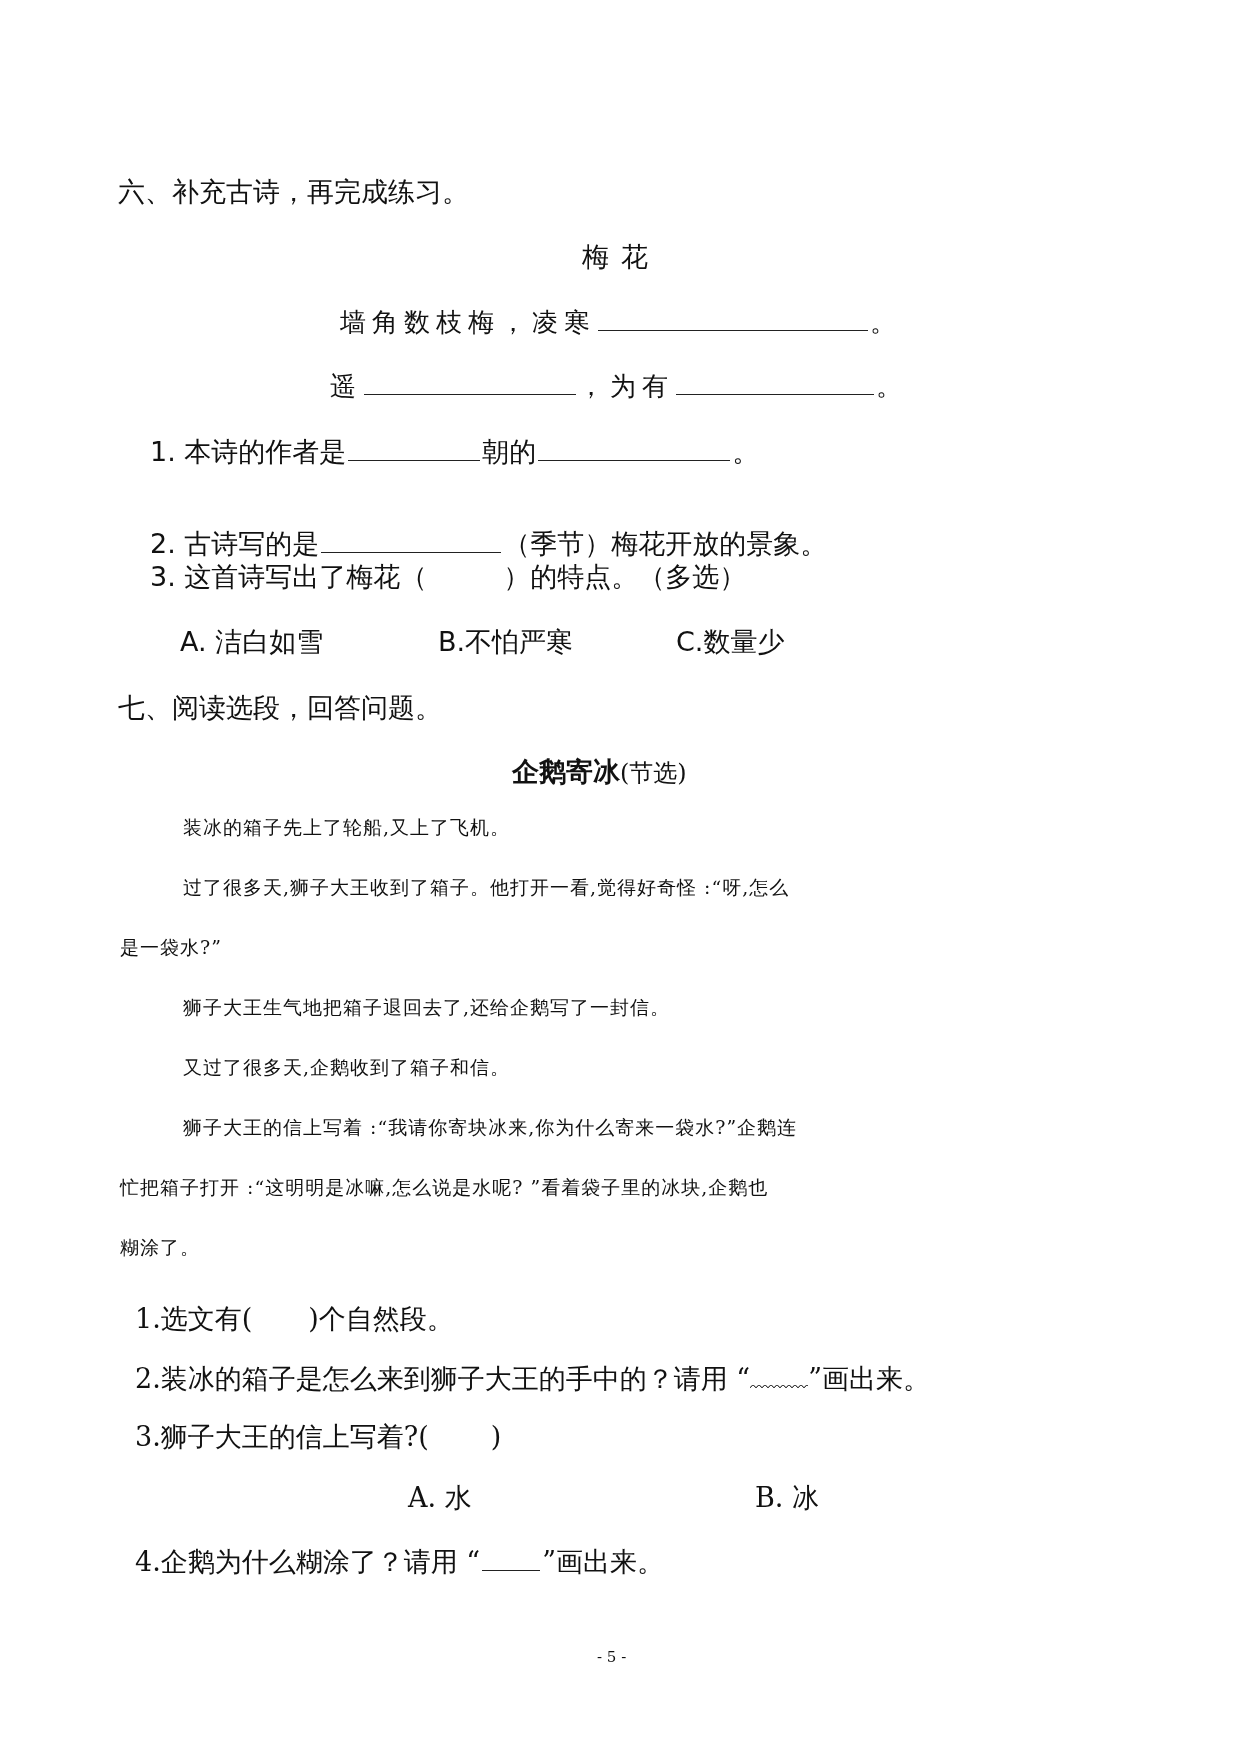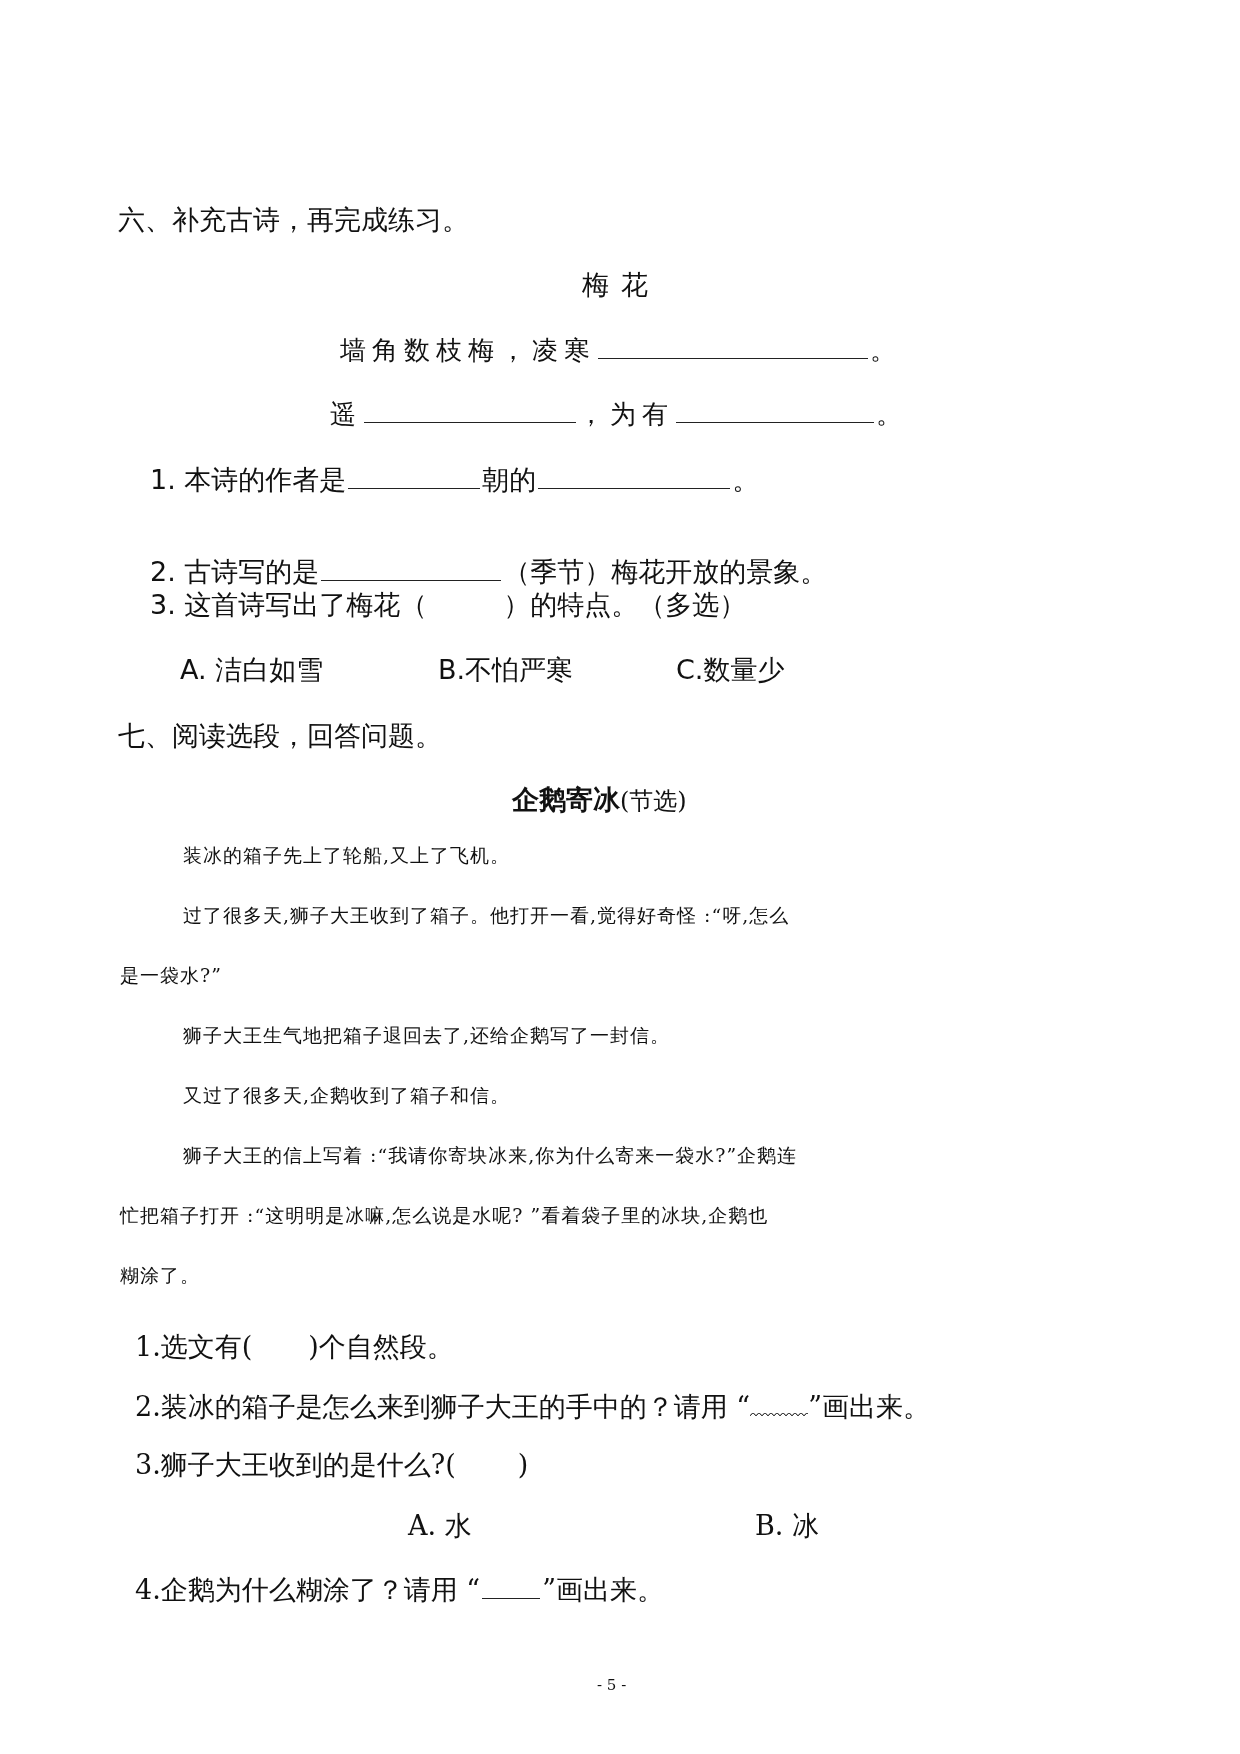--- a/index.html
+++ b/index.html
@@ -1,18 +1,18 @@
 <!DOCTYPE html>
 <html><head>
 <meta charset="utf-8">
 <style>
   html, body { margin:0; padding:0; background:#ffffff; }
   body { width:1240px; height:1754px; position:relative; overflow:hidden;
          font-family:"DejaVu Sans","Liberation Sans",sans-serif; color:#111; }
-  .abs { position:absolute; white-space:nowrap; line-height:1;margin-top:28px; }
+  .abs { position:absolute; white-space:nowrap; line-height:1; }
   .h { font-size:27px; }
   .serif { font-family:"DejaVu Serif","Liberation Serif",serif; }
   .sans { font-family:"DejaVu Sans","Liberation Sans",sans-serif; }
   .t-title { font-size:27px; font-weight:normal; letter-spacing:12px; }
   .poem { font-size:26px; letter-spacing:6px; font-family:"DejaVu Serif","Liberation Serif",serif; }
   .q { font-size:27px; }
   .para { font-size:19px; font-family:"DejaVu Serif","Liberation Serif",serif; letter-spacing:1px; }
   .blank { display:inline-block; border-bottom:1.5px solid #222; height:24px; vertical-align:baseline; margin:0 2px; }
   .wavy { display:inline-block; width:58px; height:24px; vertical-align:baseline;
           background-image:
@@ -73,21 +73,21 @@
 
 <div class="abs q serif" style="left:135px; top:1305px;">
   <span>1.</span><span>选文有(</span><span class="paren-gap" style="width:56px;"></span><span>)个自然段。</span>
 </div>
 
 <div class="abs q serif" style="left:135px; top:1364px;">
   <span>2.</span><span>装冰的箱子是怎么来到狮子大王的手中的？请用 “</span><span class="wavy"></span><span>”画出来。</span>
 </div>
 
 <div class="abs q serif" style="left:135px; top:1423px;">
-  <span>3.</span><span>狮子大王收到的是什么?(</span><span class="paren-gap" style="width:62px;"></span><span>)</span>
+  <span>3.</span><span>狮子大王的信上写着?(</span><span class="paren-gap" style="width:62px;"></span><span>)</span>
 </div>
 
 <div class="abs q serif" style="left:408px; top:1484px;">A. 水</div>
 <div class="abs q serif" style="left:755px; top:1484px;">B. 冰</div>
 
 <div class="abs q serif" style="left:135px; top:1544px;">
   <span>4.</span><span>企鹅为什么糊涂了？请用 “</span><span class="blank" style="width:58px; height:26px;"></span><span>”画出来。</span>
 </div>
 
 <div class="abs pagenum" style="left:597px; top:1650px;">- 5 -</div>

